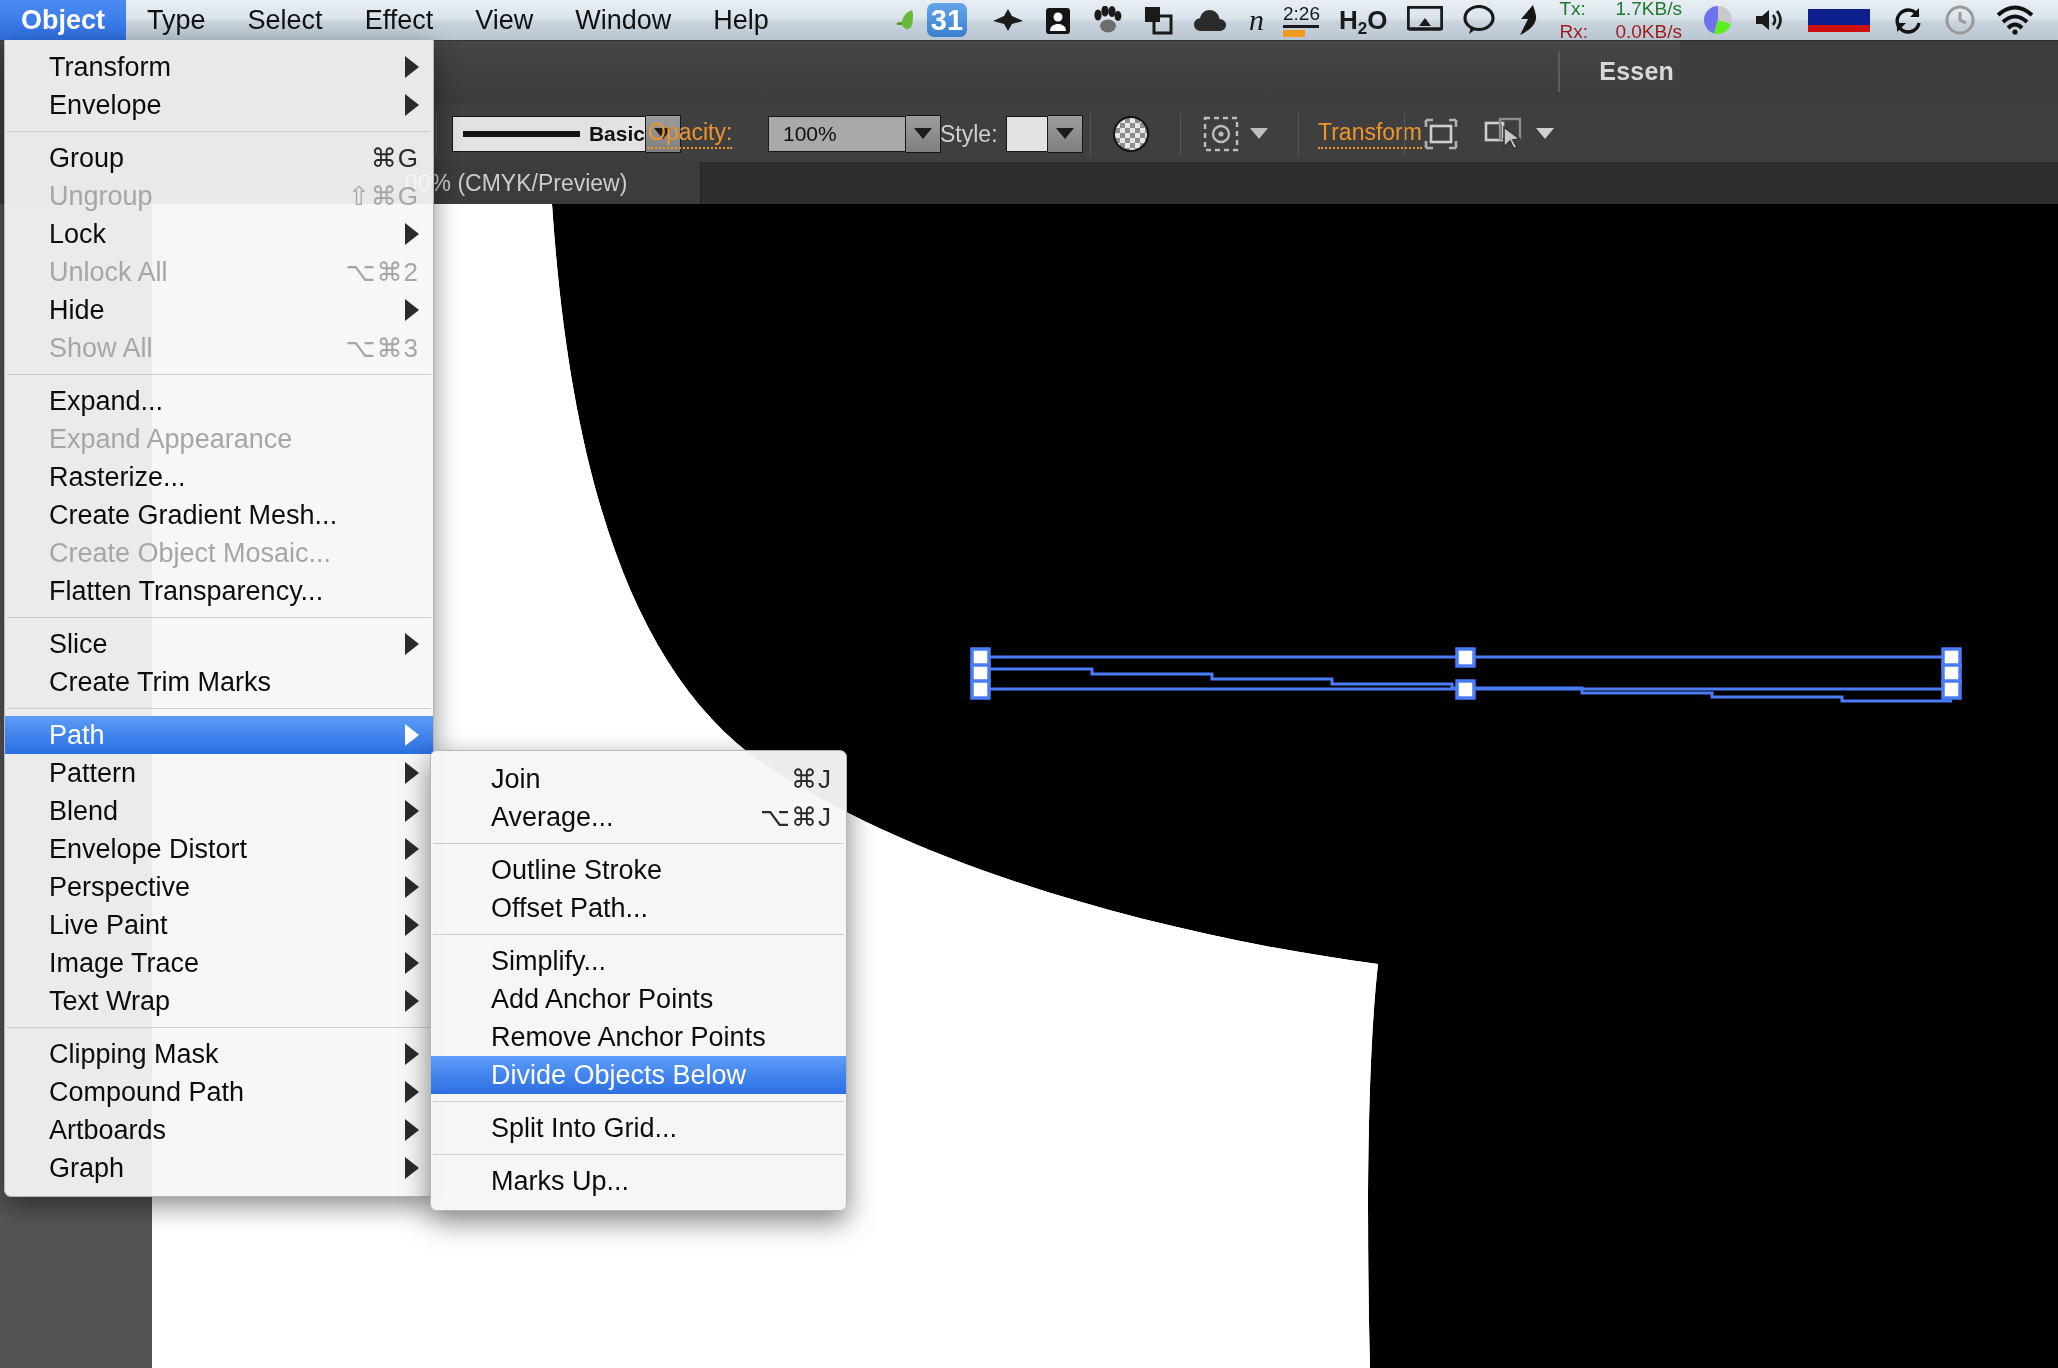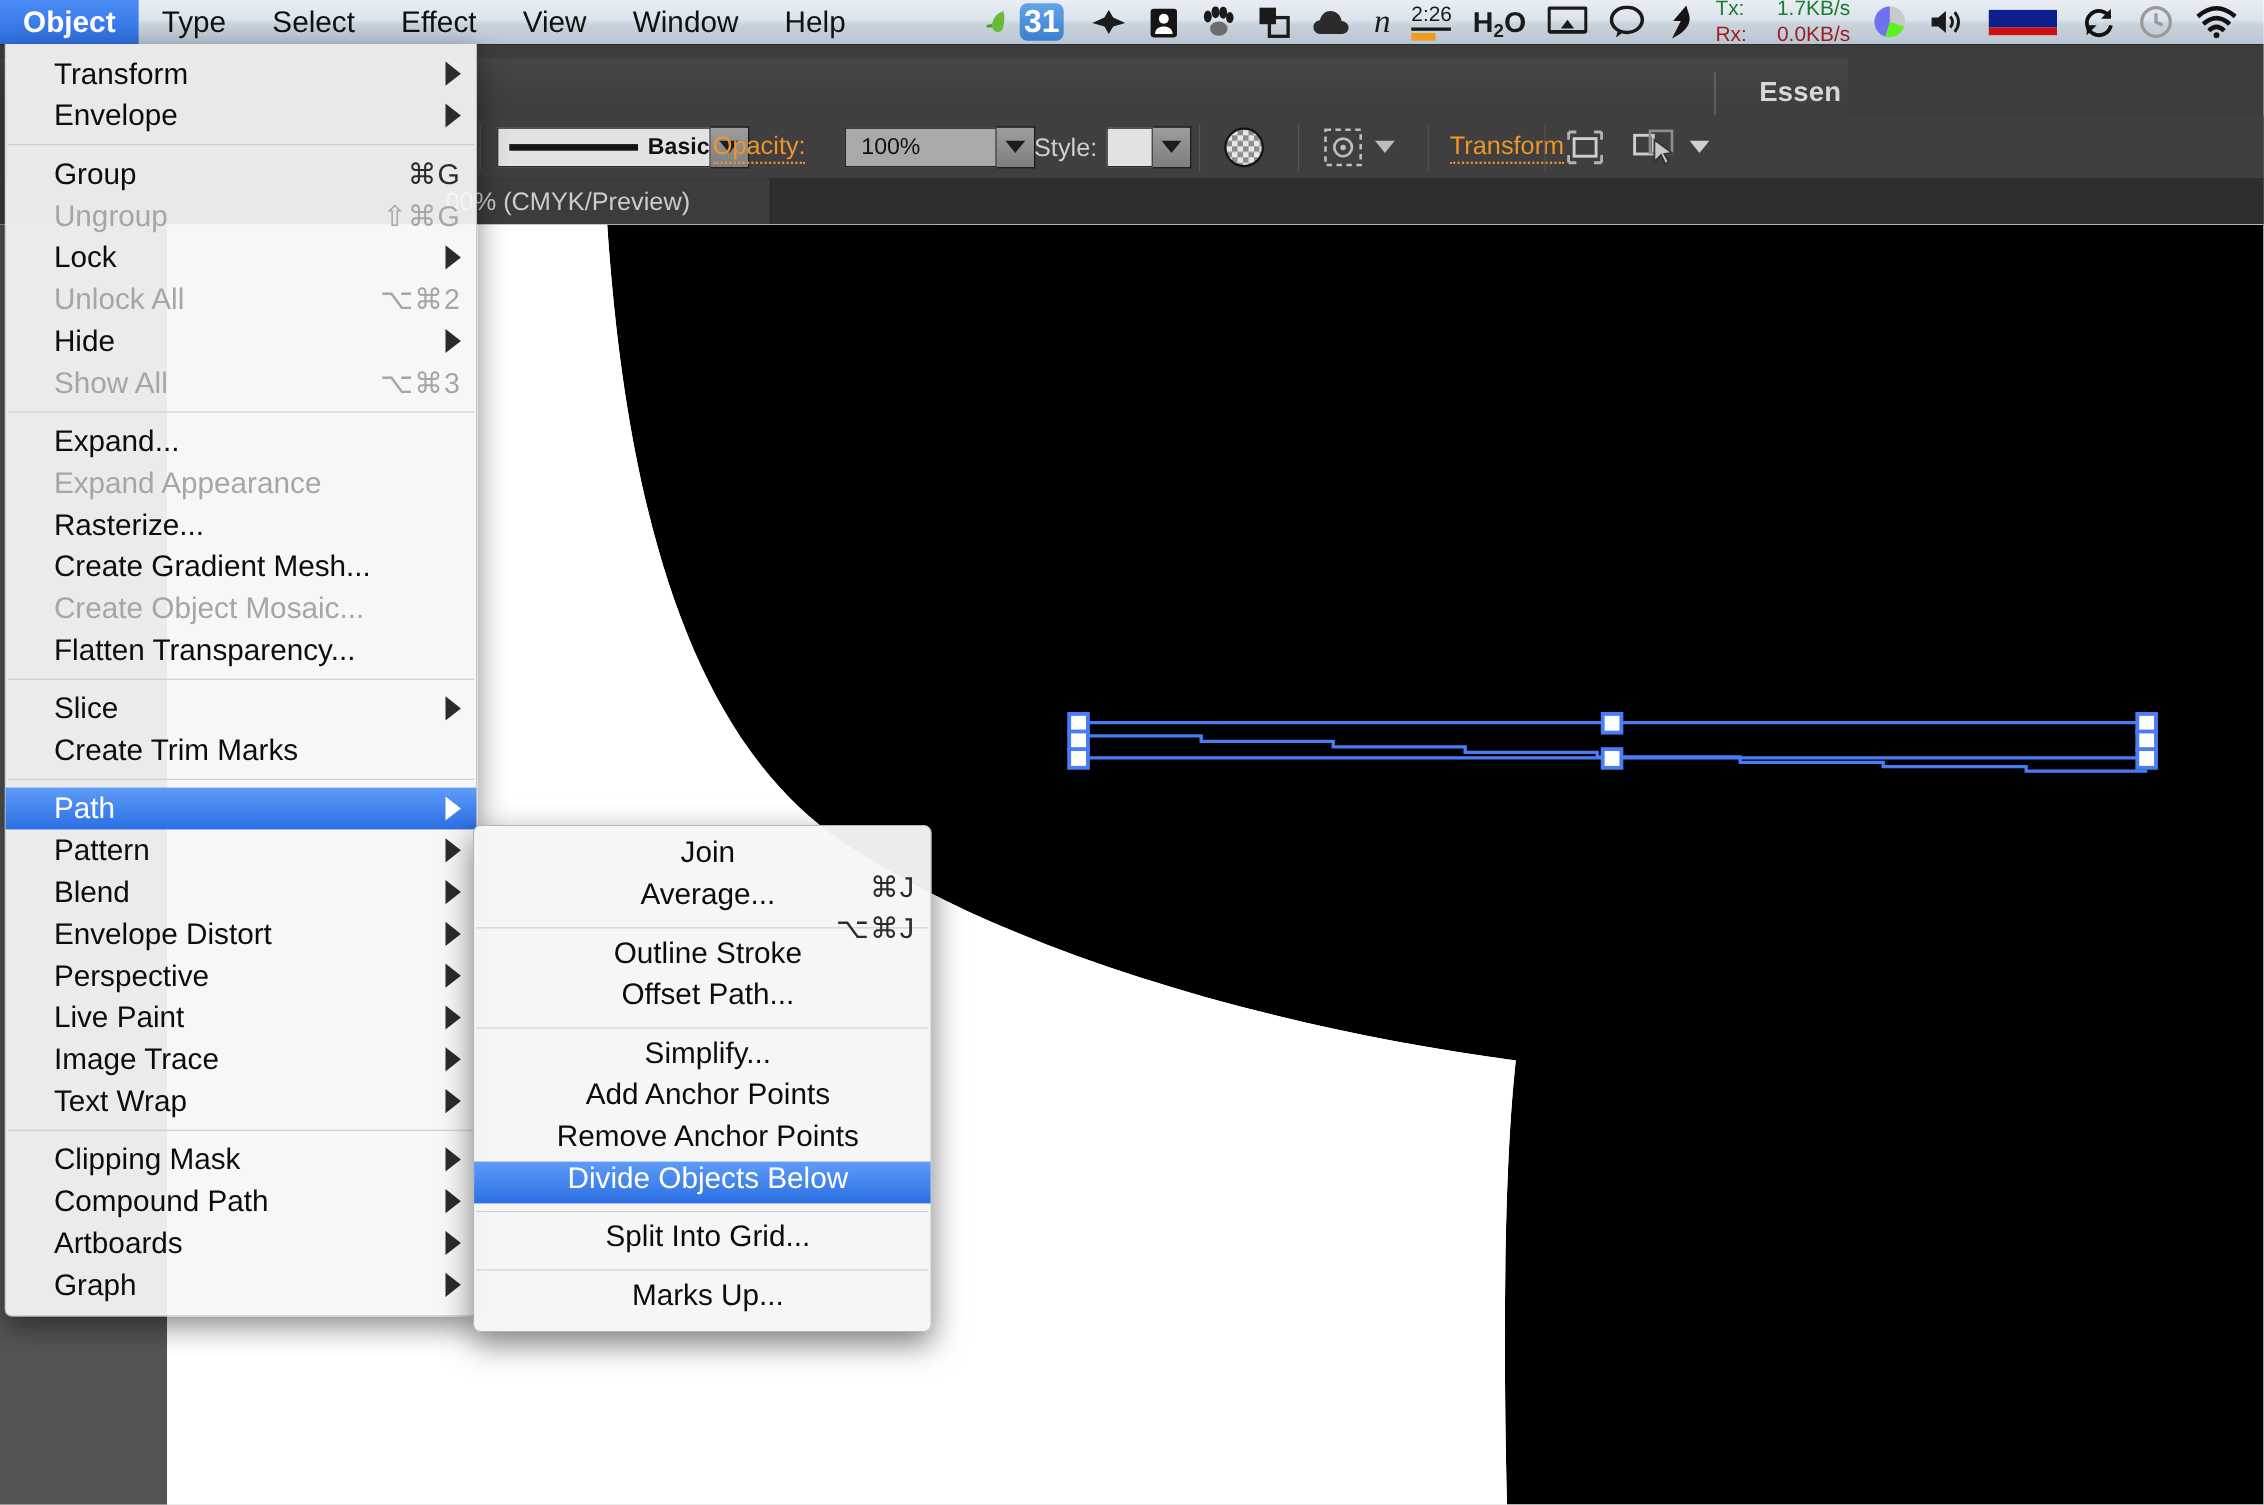--- a/index.html
+++ b/index.html
@@ -52,21 +52,21 @@
     color: #1a1a1a;
   }
 
   
   #app {
     position: absolute; left: 0; top: 40px;
     width: 2058px; height: 1328px;
     background: #3d3d3d;
   }
   #appbar {
-    position: absolute; left: 0; top: 13px;
+    position: absolute; left: 0; top: 0;
     width: 1680px; height: 65px;
     background: linear-gradient(to bottom, #464646, #3b3b3b);
     border-bottom: 1px solid #2b2b2b;
   }
   #workspace-label {
     position: absolute; right: 6px; top: 17px;
     color: #d8d8d8; font-size: 25px; font-weight: bold;
     letter-spacing: .2px;
     white-space: nowrap;
   }
@@ -216,21 +216,21 @@
   #path-submenu {
     position: absolute; left: 430px; top: 750px;
     width: 415px;
     background: rgba(246,246,246,0.96);
     border: 1px solid #b6b6b6;
     border-radius: 7px;
     box-shadow: 0 10px 28px rgba(0,0,0,0.5);
     padding: 9px 0 10px 0;
     z-index: 80;
   }
-  #path-submenu .mi { padding-left: 24px; flex-direction: column; }
+  #path-submenu .mi { padding-left: 60px; }
 </style>
 </head>
 <body>
 
 <div id="root">
 
   <div id="menubar">
     <div class="mb-item active">
         <span>Object</span>
       </div>

